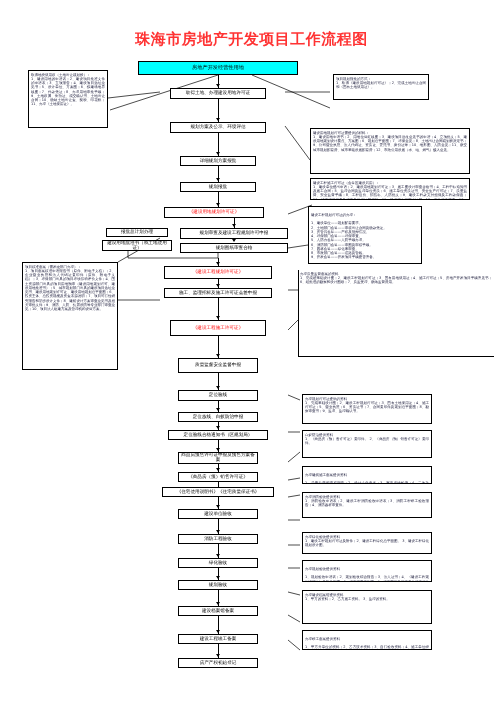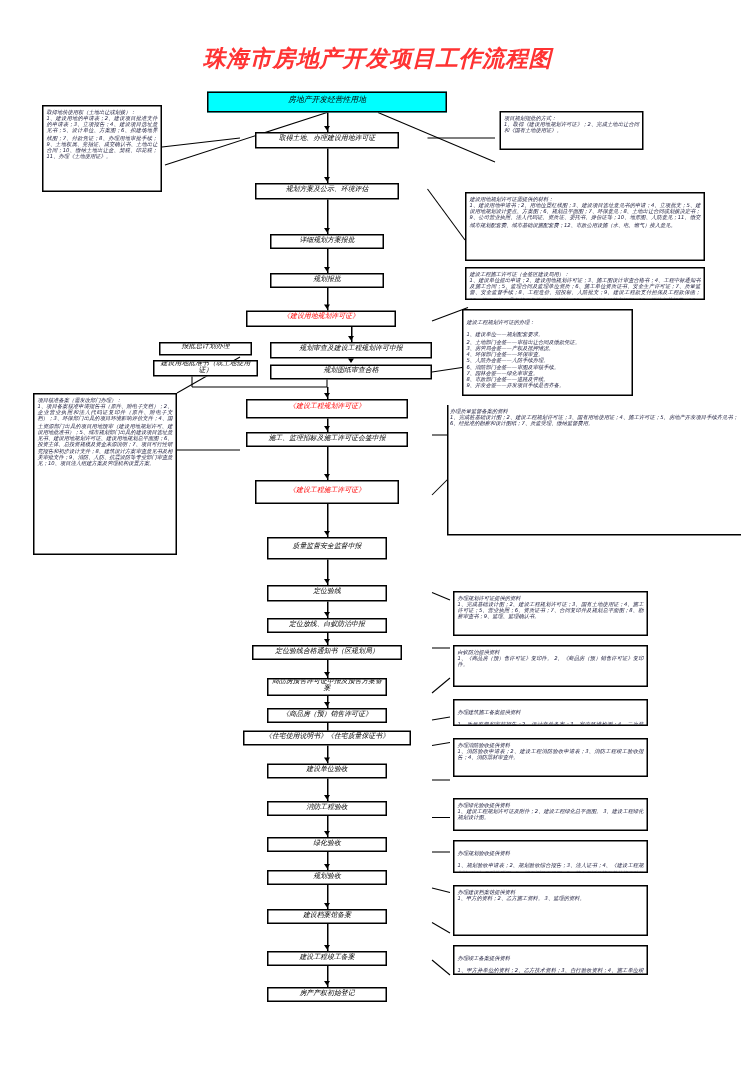--- a/index.html
+++ b/index.html
@@ -1,18 +1,18 @@
 <!DOCTYPE html>
 <html><head>
 <meta charset="utf-8">
 <style>
   html,body{margin:0;padding:0;background:#ffffff;}
   body{width:503px;height:711px;position:relative;overflow:hidden;
        font-family:"DejaVu Sans","Liberation Sans",sans-serif;color:#000;}
-  .canvas{position:absolute;left:0;top:0;width:503px;height:711px;font-style:italic;}
+  .canvas{position:absolute;left:0;top:0;width:503px;height:711px;}
 
   .title{position:absolute;left:0;top:30px;width:503px;text-align:center;
          font-size:15px;font-weight:bold;color:#ff3333;letter-spacing:.5px;
          font-family:"DejaVu Sans","Liberation Sans",sans-serif;}
 
   
   .box{position:absolute;box-sizing:border-box;border:1px solid #000;
        background:#ffffff;display:flex;align-items:center;justify-content:center;
        text-align:center;line-height:1.08;padding:1px;overflow:hidden;}
   .box span{display:block;width:100%;}

